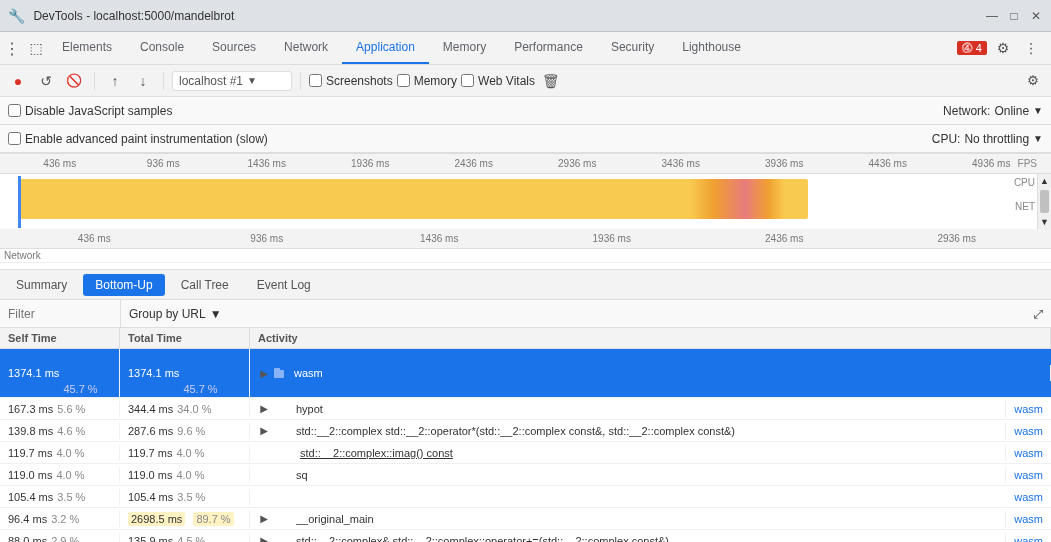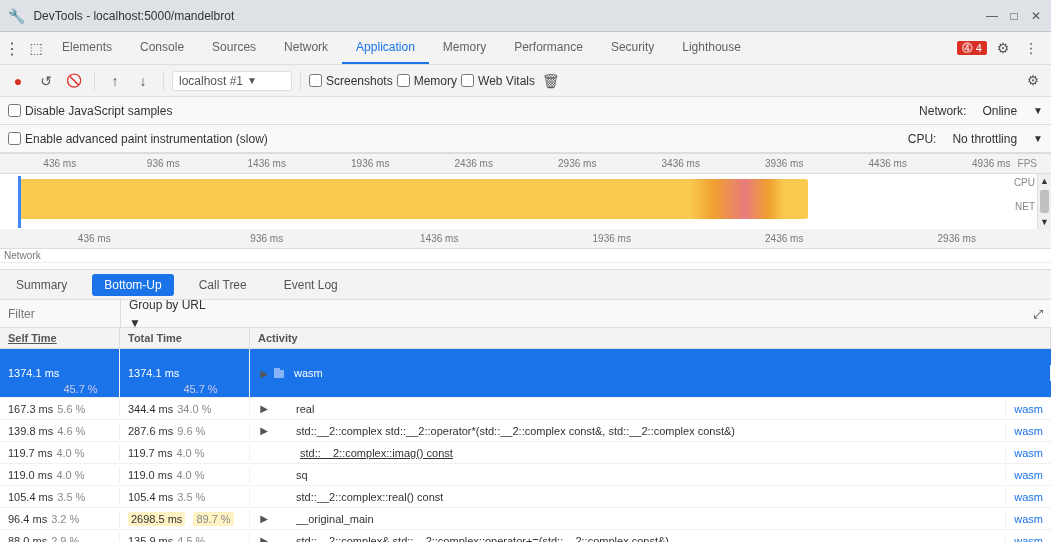--- a/index.html
+++ b/index.html
@@ -27,21 +27,21 @@
     .url-bar { display: flex; align-items: center; border: 1px solid #ddd; border-radius: 3px; padding: 2px 6px; min-width: 120px; font-size: 12px; color: #555; background: #fff; }
     .url-bar-arrow { margin-left: 4px; font-size: 10px; }
     .toolbar-sep { width: 1px; height: 18px; background: #ddd; margin: 0 4px; }
     .checkbox-label { display: flex; align-items: center; gap: 4px; font-size: 12px; color: #333; cursor: pointer; }
     .toolbar-right { margin-left: auto; display: flex; align-items: center; gap: 4px; }
     .gear-icon-btn { width: 24px; height: 24px; border: none; background: none; cursor: pointer; display: flex; align-items: center; justify-content: center; color: #555; }
 
     
     .options-row { display: flex; align-items: center; height: 28px; padding: 0 8px; gap: 12px; border-bottom: 1px solid #ddd; background: #f9f9f9; }
     .options-right { margin-left: auto; display: flex; align-items: center; gap: 8px; }
-    .select-inline { display: flex; align-items: center; gap: 16px; font-size: 12px; }
+    .select-inline { display: flex; align-items: center; gap: 4px; font-size: 12px; }
     .select-val { font-weight: 500; }
     .select-arrow { font-size: 10px; }
 
     
     .timeline-area { background: #fff; border-bottom: 1px solid #ddd; position: relative; height: 116px; overflow: hidden; }
     .timeline-ruler { height: 20px; background: #f3f3f3; border-bottom: 1px solid #ddd; display: flex; align-items: center; padding: 0 8px; position: relative; font-size: 11px; color: #555; }
     .ruler-marks { display: flex; width: 100%; position: relative; }
     .ruler-mark { flex: 1; text-align: center; font-size: 10px; color: #777; }
     .chart-label { font-size: 10px; color: #888; text-align: right; line-height: 14px; }
 
@@ -49,36 +49,36 @@
     .ruler2 { height: 20px; background: #f3f3f3; border-bottom: 1px solid #ddd; display: flex; align-items: center; padding: 0 8px; font-size: 10px; color: #777; }
     .ruler2-marks { display: flex; flex: 1; }
     .ruler2-mark { flex: 1; text-align: center; }
 
     
     .frames-row { height: 28px; background: #fff; border-bottom: 1px solid #ddd; display: flex; align-items: center; }
     .frames-label { width: 65px; padding: 0 6px; font-size: 11px; color: #555; border-right: 1px solid #ddd; height: 100%; display: flex; align-items: center; }
     .frames-bar { flex: 1; background: #d4f0c4; height: 100%; display: flex; align-items: center; justify-content: center; font-size: 11px; color: #444; position: relative; }
 
     
-    .bottom-tabs { display: flex; align-items: center; height: 30px; border-bottom: 1px solid #ddd; background: #f3f3f3; padding: 0 4px; gap: 13px; }
+    .bottom-tabs { display: flex; align-items: center; height: 30px; border-bottom: 1px solid #ddd; background: #f3f3f3; padding: 0 4px; gap: 4px; }
     .bottom-tab { padding: 4px 12px; font-size: 12px; cursor: pointer; color: #555; border-radius: 3px; }
     .bottom-tab.active { background: #1a73e8; color: #fff; }
 
     
     .filter-row { display: flex; align-items: center; height: 28px; border-bottom: 1px solid #ddd; background: #f9f9f9; }
     .filter-input { border: none; background: none; padding: 0 8px; font-size: 12px; width: 120px; outline: none; color: #333; }
     .filter-sep { width: 1px; height: 100%; background: #ddd; }
-    .group-select { display: flex; padding: 0 8px; gap: 4px; cursor: pointer; font-size: 12px; color: #333; flex-direction: column; }
+    .group-select { display: flex; align-items: center; padding: 0 8px; gap: 4px; cursor: pointer; font-size: 12px; color: #333; }
     .filter-right { margin-left: auto; padding-right: 8px; }
 
     
     .table-container { height: 215px; overflow-y: auto; overflow-x: hidden; background: #fff; }
     .table-header { display: flex; background: #f3f3f3; border-bottom: 1px solid #ddd; position: sticky; top: 0; z-index: 1; }
     .th { padding: 4px 8px; font-size: 11px; font-weight: 600; color: #555; border-right: 1px solid #ddd; cursor: pointer; }
-    .th-self { width: 120px; flex-shrink: 0; text-decoration: underline; }
+    .th-self { width: 120px; flex-shrink: 0; }
     .th-total { width: 130px; flex-shrink: 0; }
     .th-activity { flex: 1; }
 
     .table-row { display: flex; align-items: center; border-bottom: 1px solid #f0f0f0; min-height: 22px; }
     .table-row.selected { background: #1a73e8; color: #fff; }
     .td { padding: 2px 8px; font-size: 11px; border-right: 1px solid #f0f0f0; }
     .td-self { width: 120px; flex-shrink: 0; display: flex; align-items: center; gap: 4px; }
     .td-total { width: 130px; flex-shrink: 0; display: flex; align-items: center; gap: 4px; }
     .td-activity { flex: 1; display: flex; align-items: center; gap: 4px; }
     .td-link { margin-left: auto; padding: 2px 8px; font-size: 11px; }
@@ -288,21 +288,21 @@
           <span>167.3 ms</span>
           <span class="pct">5.6 %</span>
         </div>
         <div class="td td-total">
           <span>344.4 ms</span>
           <span class="pct">34.0 %</span>
         </div>
         <div class="td td-activity" style="flex: 1 1 0%;">
           <span class="expand-btn">▶</span>
           <span style="width:14px;display:inline-block;"></span>
-          <span style="margin-left:4px;overflow:hidden;text-overflow:ellipsis;white-space:nowrap;">real</span>
+          <span style="margin-left:4px;overflow:hidden;text-overflow:ellipsis;white-space:nowrap;">hypot</span>
         </div>
         <div class="td-link"><a class="link">wasm</a></div>
       </div>
       <div class="table-row">
         <div class="td td-self">
           <span>139.8 ms</span>
           <span class="pct">4.6 %</span>
         </div>
         <div class="td td-total">
           <span>287.6 ms</span>
@@ -349,25 +349,20 @@
       </div>
       <div class="table-row">
         <div class="td td-self">
           <span>105.4 ms</span>
           <span class="pct">3.5 %</span>
         </div>
         <div class="td td-total">
           <span>105.4 ms</span>
           <span class="pct">3.5 %</span>
         </div>
-        <div class="td td-activity" style="flex: 1 1 0%;">
-          <span style="width:12px;display:inline-block;"></span>
-          <span style="width:14px;display:inline-block;"></span>
-          <span style="margin-left:4px;overflow:hidden;text-overflow:ellipsis;white-space:nowrap;">std::__2::complex<double>::real() const</double></span>
-        </div>
         <div class="td-link"><a class="link">wasm</a></div>
       </div>
       <div class="table-row">
         <div class="td td-self">
           <span>96.4 ms</span>
           <span class="pct">3.2 %</span>
         </div>
         <div class="td td-total">
           <span class="highlight-bg">2698.5 ms</span>
           <span class="highlight-bg pct" style="margin-left:4px;">89.7 %</span>

